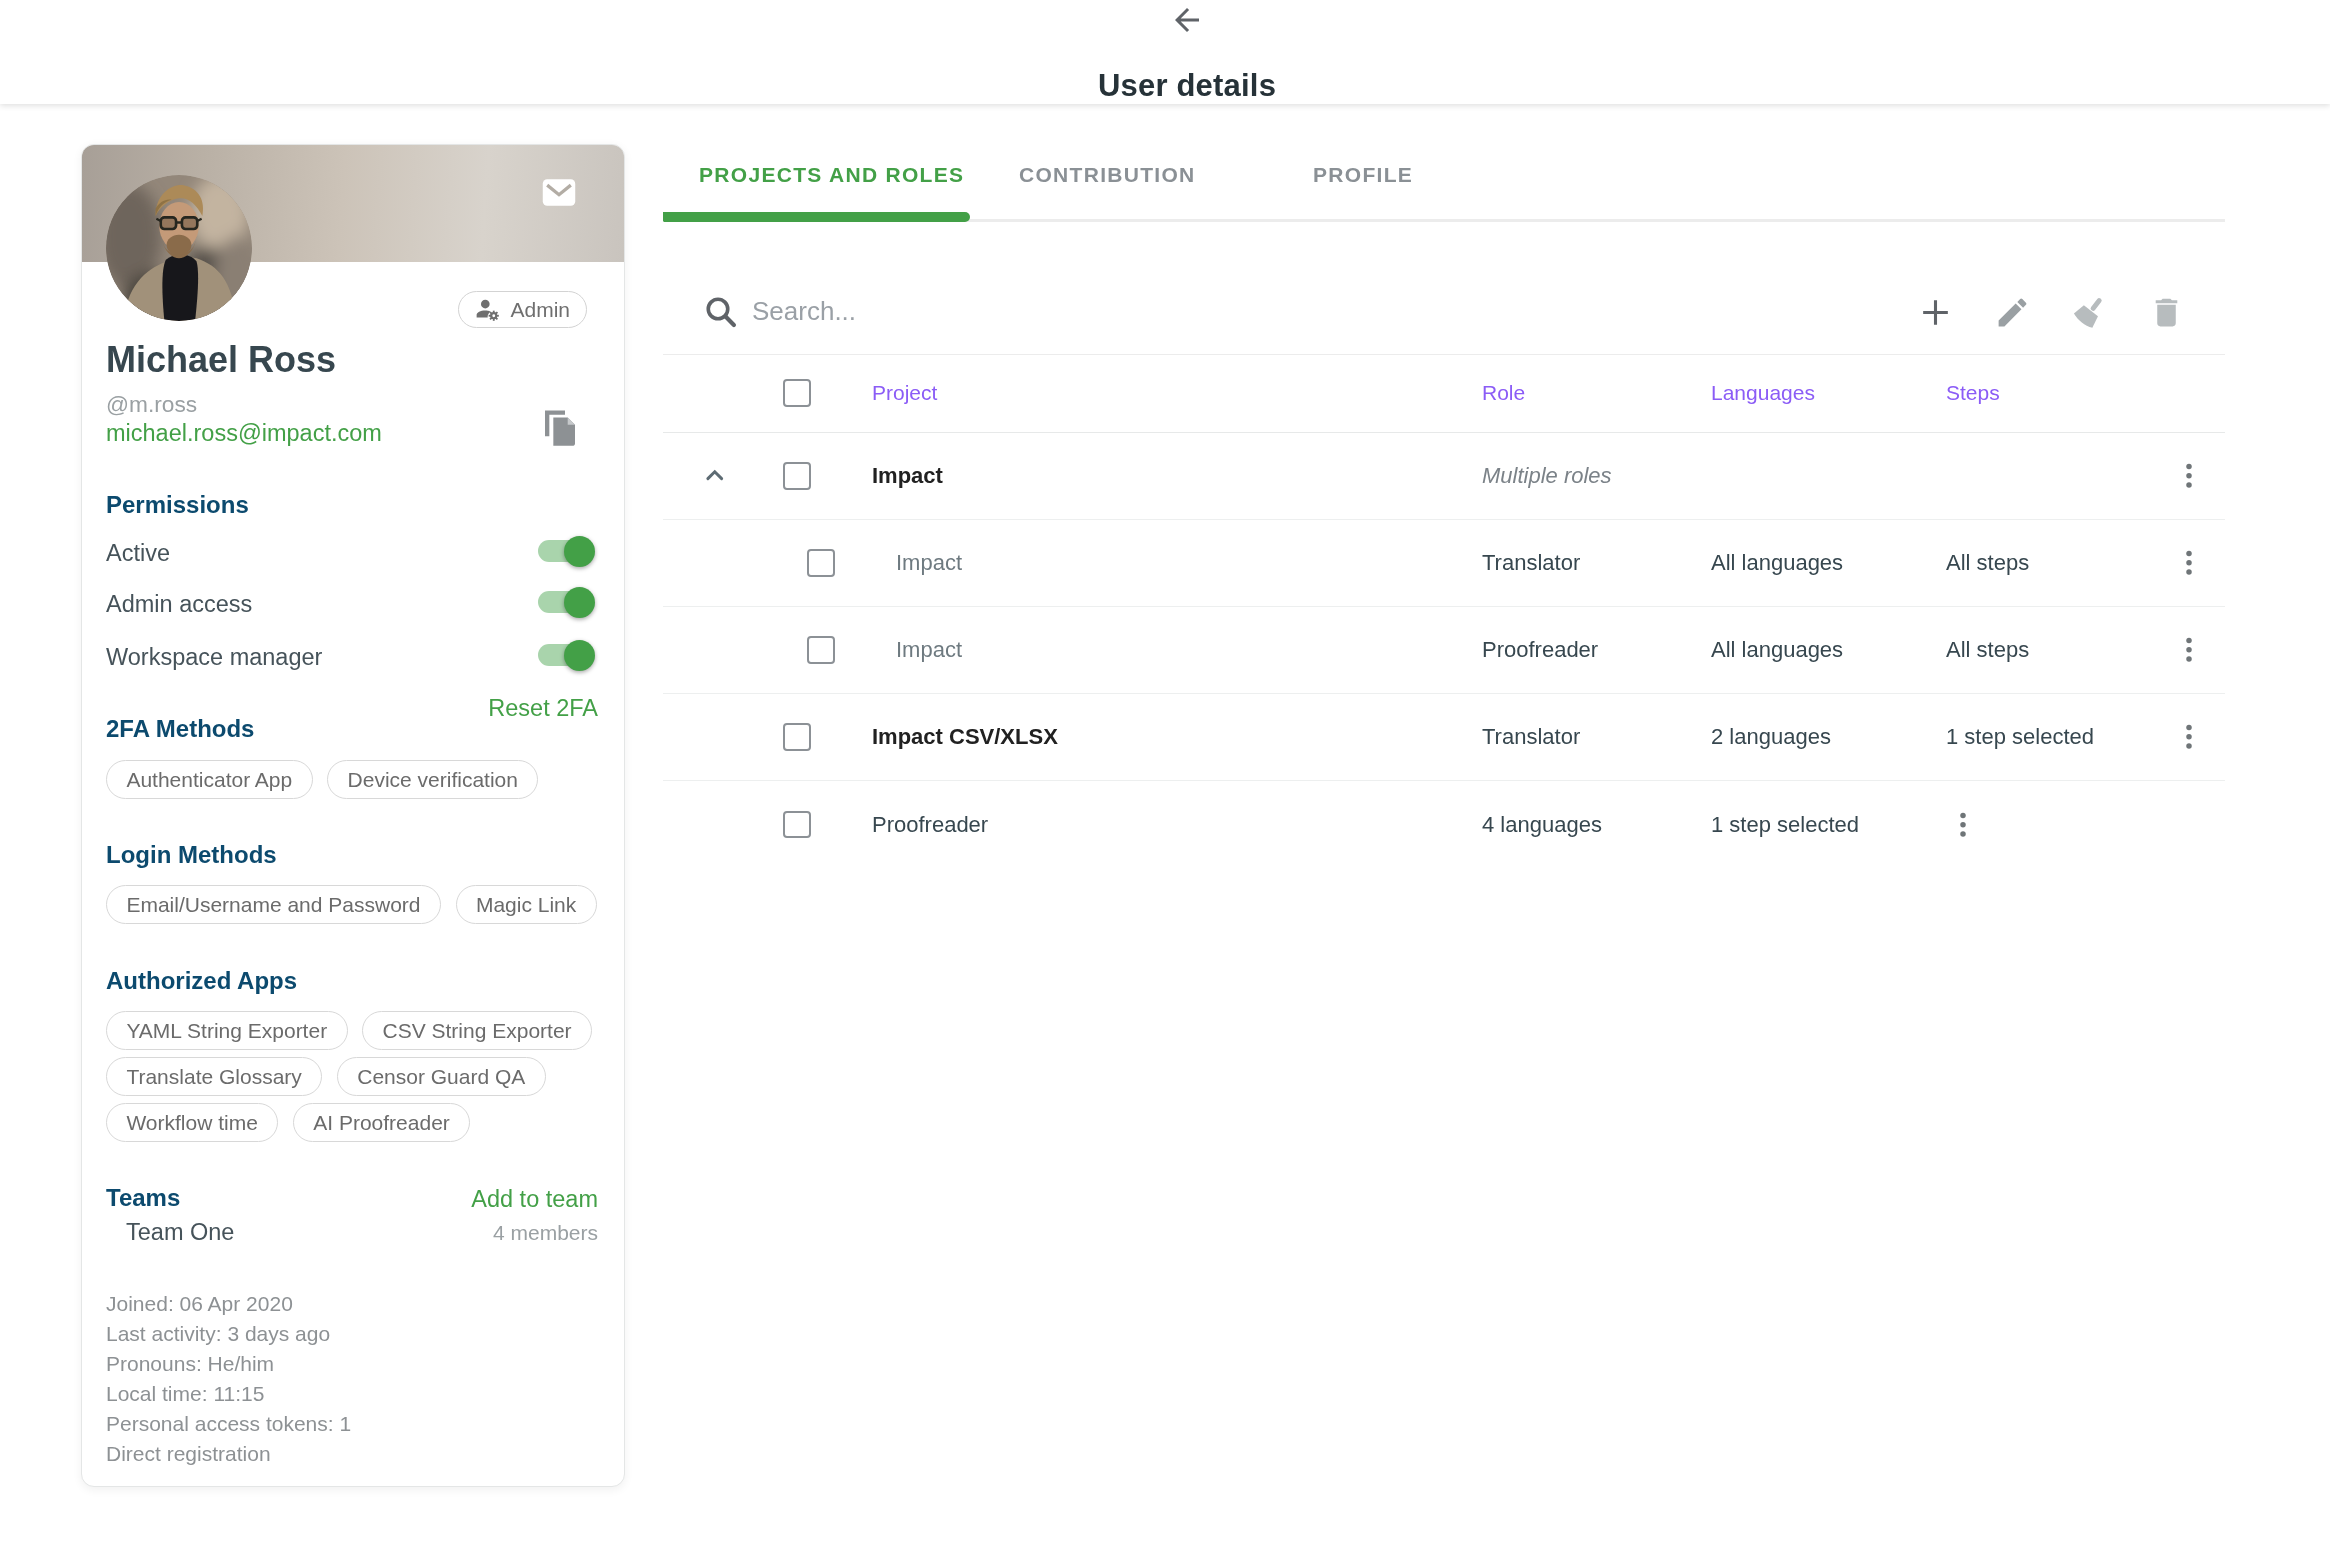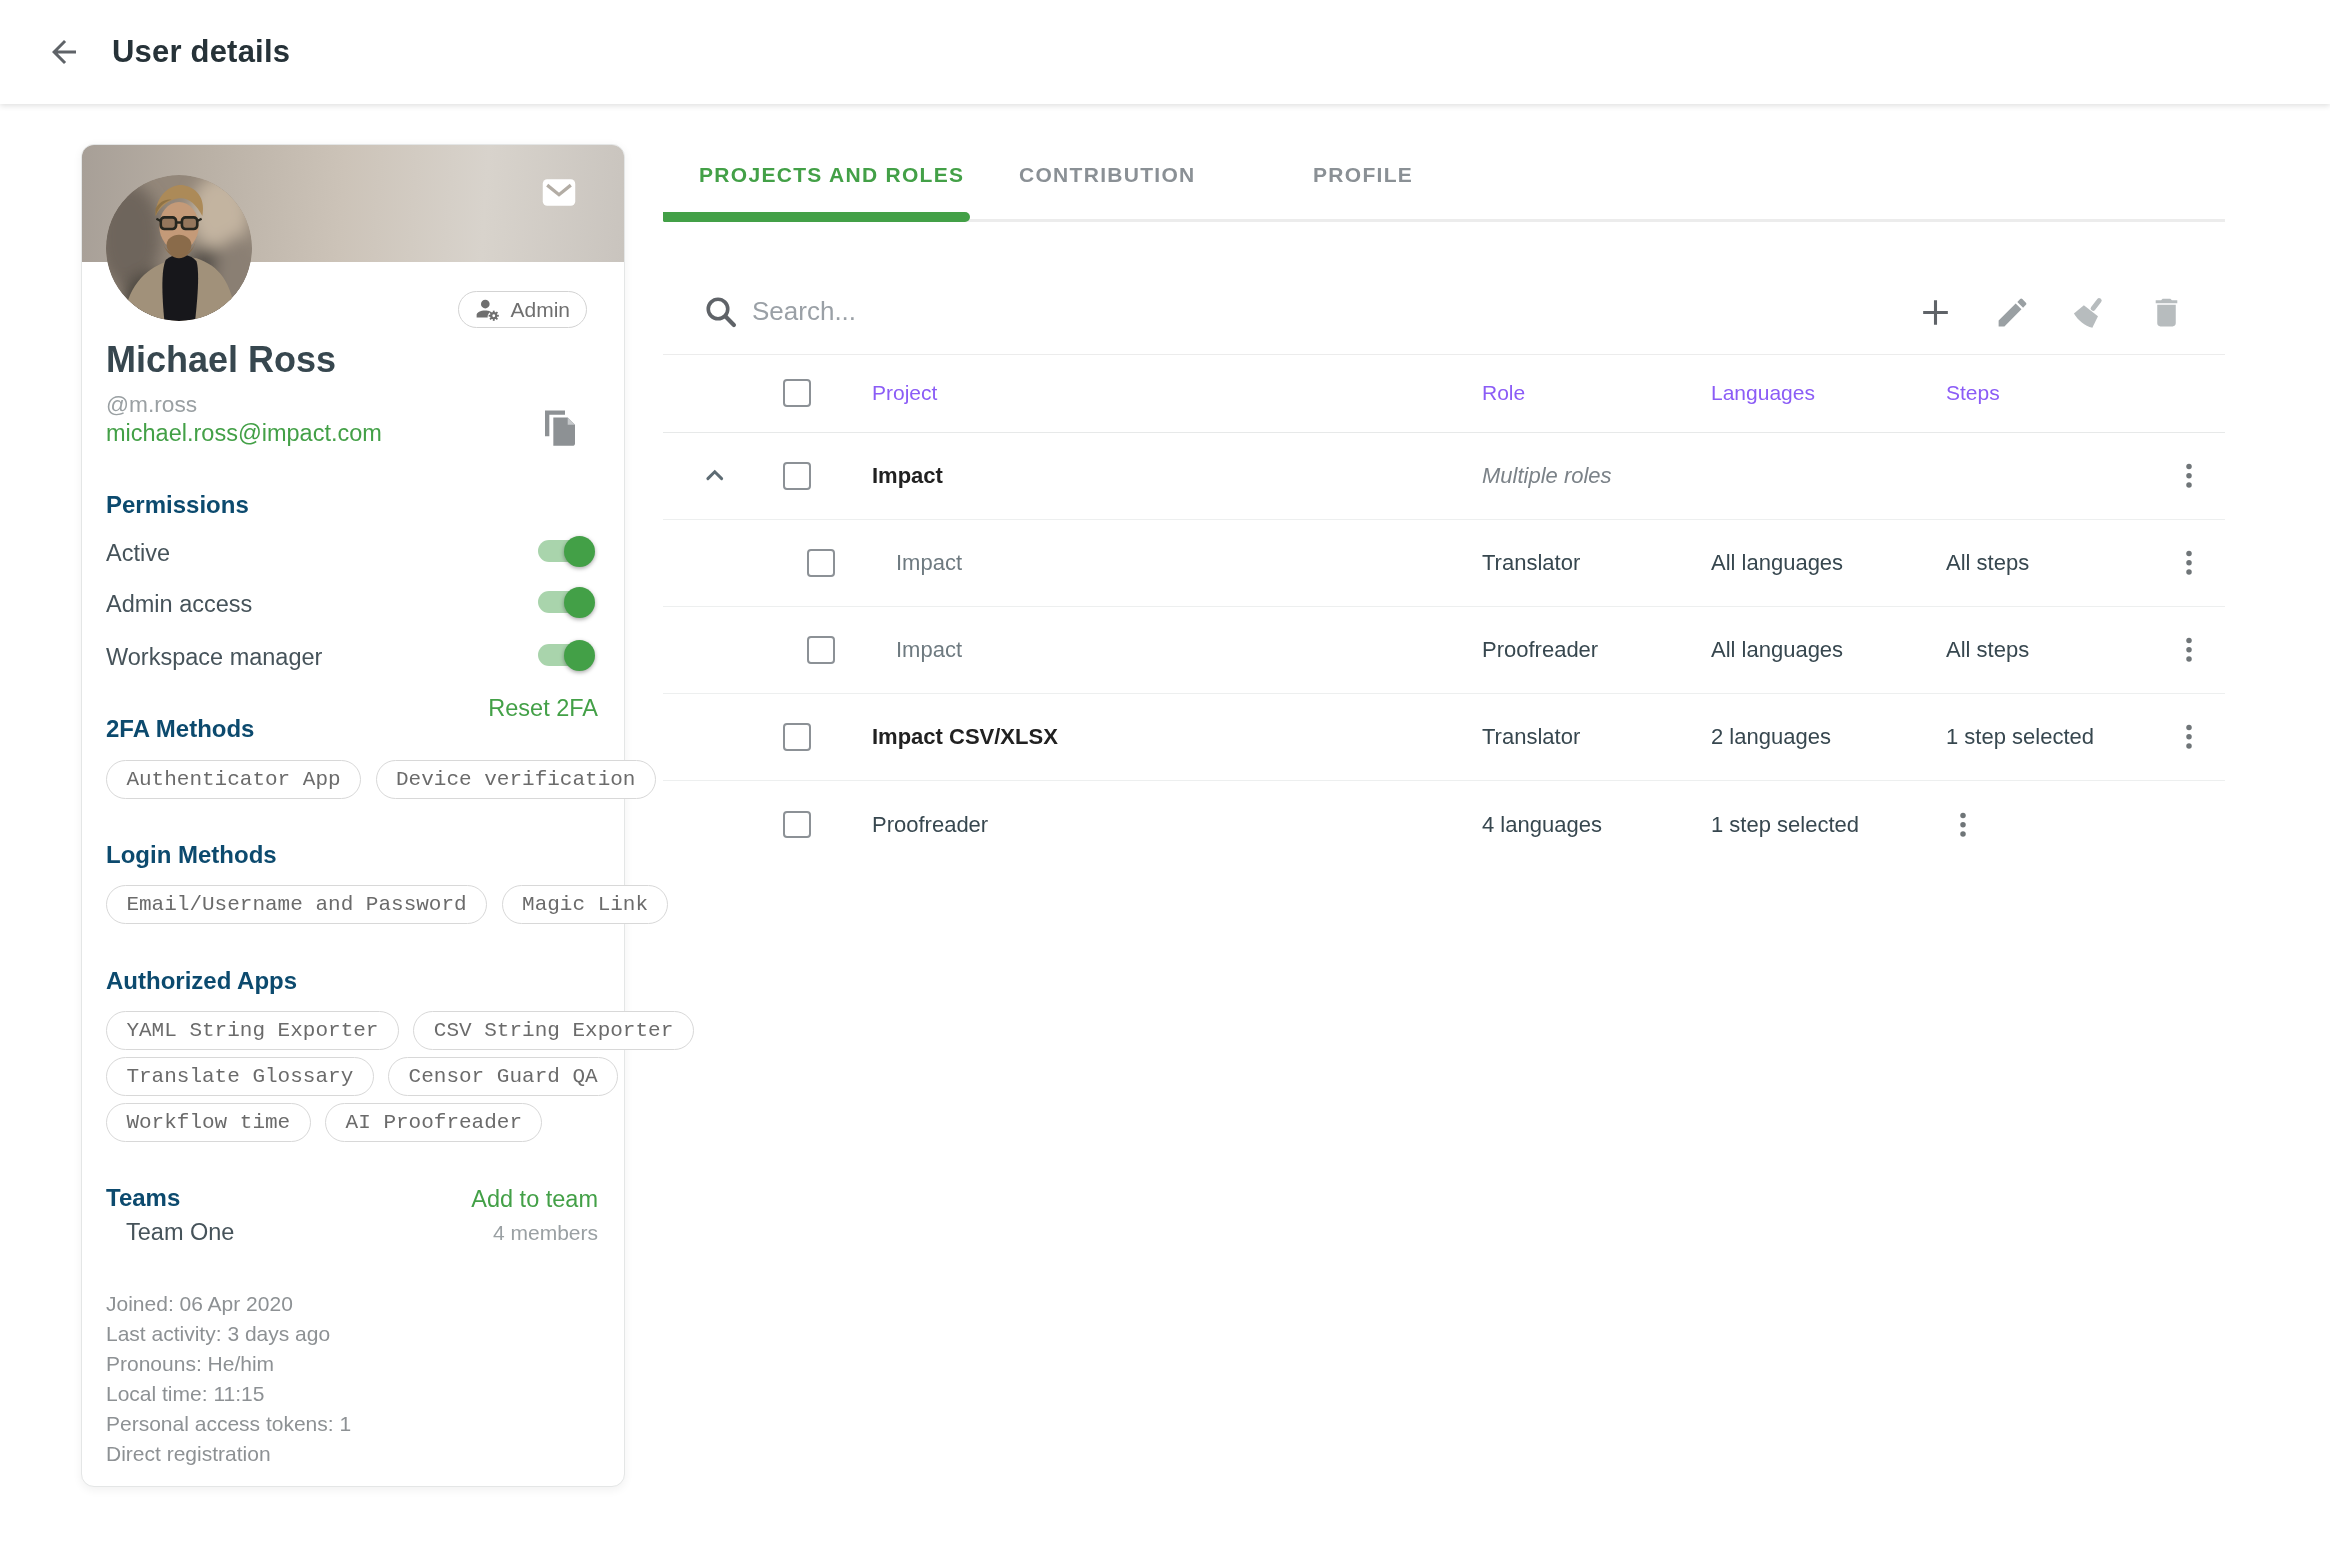--- a/index.html
+++ b/index.html
@@ -3,21 +3,21 @@
 <meta charset="utf-8">
 <style>
   * { margin:0; padding:0; box-sizing:border-box; }
   html,body { background:#fff; }
   body { font-family:"Liberation Sans", sans-serif; color:#37474f; }
   #app { position:relative; width:2330px; height:1562px; background:#fff; overflow:hidden; }
 
   
   .topbar { position:absolute; left:0; top:0; width:2330px; height:104px; background:#fff;
             box-shadow:0 2.4px 5.7px rgba(0,0,0,.12); display:flex; align-items:center;
-            padding-left:44px; gap:29px; z-index:10; }
+            padding-left:44px; gap:29px; z-index:10;flex-direction:column; }
   .back-btn { width:39px; height:39px; display:flex; align-items:center; justify-content:center; cursor:pointer; }
   .page-title { font-size:31px; font-weight:700; color:#263238; letter-spacing:0.2px; }
 
   
   .card { position:absolute; left:81px; top:144px; width:544px; height:1343px; background:#fff;
           border:0.8px solid #e4e6e6; border-radius:13px; box-shadow:0 2.4px 9.7px rgba(0,0,0,.06); }
   .banner { position:absolute; left:0; top:0; width:100%; height:117px; border-radius:12px 12px 0 0;
             background:linear-gradient(94deg,#a79f97 0%,#b9b0a5 22%,#ccc3b8 48%,#d8d3cc 74%,#c9c4be 100%); }
   .avatar { position:absolute; left:24px; top:30px; width:146px; height:146px; border-radius:50%; overflow:hidden; }
   .mail-btn { position:absolute; right:47px; top:32px; width:36px; height:31px; cursor:pointer; }
@@ -33,21 +33,21 @@
   .green-link { position:absolute; right:26px; font-size:23.5px; color:#43a047; cursor:pointer; }
 
   .toggle-row { position:absolute; left:24px; right:26px; height:39px; display:flex; align-items:flex-start; }
   .toggle-row .t-label { font-size:23.5px; color:#46535a; }
   .switch { position:absolute; right:8px; width:52px; height:22px; border-radius:11.3px; background:#a9d4ac; cursor:pointer; }
   .switch .knob { position:absolute; right:-4.9px; top:-4.5px; width:31px; height:31px; border-radius:50%;
                   background:#43a047; box-shadow:0 1.6px 4px rgba(0,0,0,.35); }
 
   .chip-row { position:absolute; left:24px; display:flex; gap:14.6px; }
   .chip { height:39px; display:flex; align-items:center; padding:0 19.4px; border:1.6px solid #d8d8d8;
-          border-radius:20px; font-size:21px; color:#6b6b6b; white-space:nowrap; background:#fff;font-family:Liberation Mono, monospace; }
+          border-radius:20px; font-size:21px; color:#6b6b6b; white-space:nowrap; background:#fff; }
 
   .team-name { position:absolute; left:24px; font-size:23.5px; color:#46535a;margin-left:20px; }
   .team-meta { position:absolute; right:26px; font-size:21px; color:#9aa0a3; }
 
   .meta-block { position:absolute; left:24px; top:1144px; font-size:21px; color:#8d9194; line-height:30px; }
 
   
   .tabs { position:absolute; left:663px; top:152px; width:1562px; height:70px; }
   .tabs .baseline { position:absolute; left:0; right:0; bottom:0; height:3.2px; background:#ececec; }
   .tab { position:absolute; top:11.3px; font-size:21px; font-weight:700; letter-spacing:1.3px; color:#8a9095; cursor:pointer; }

